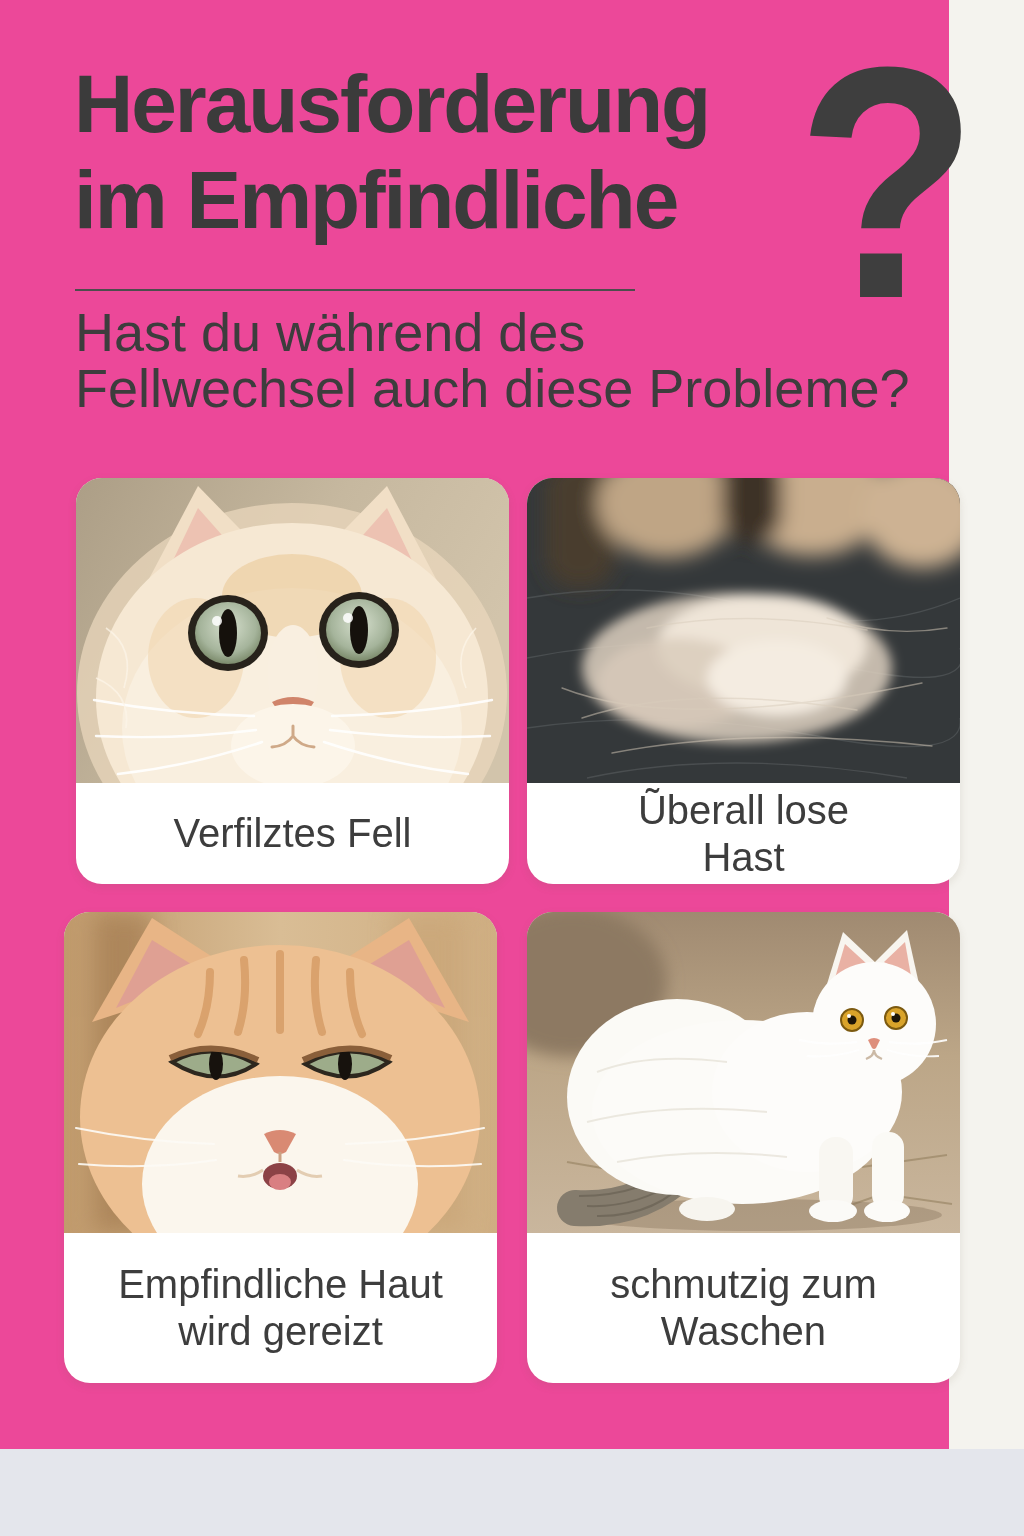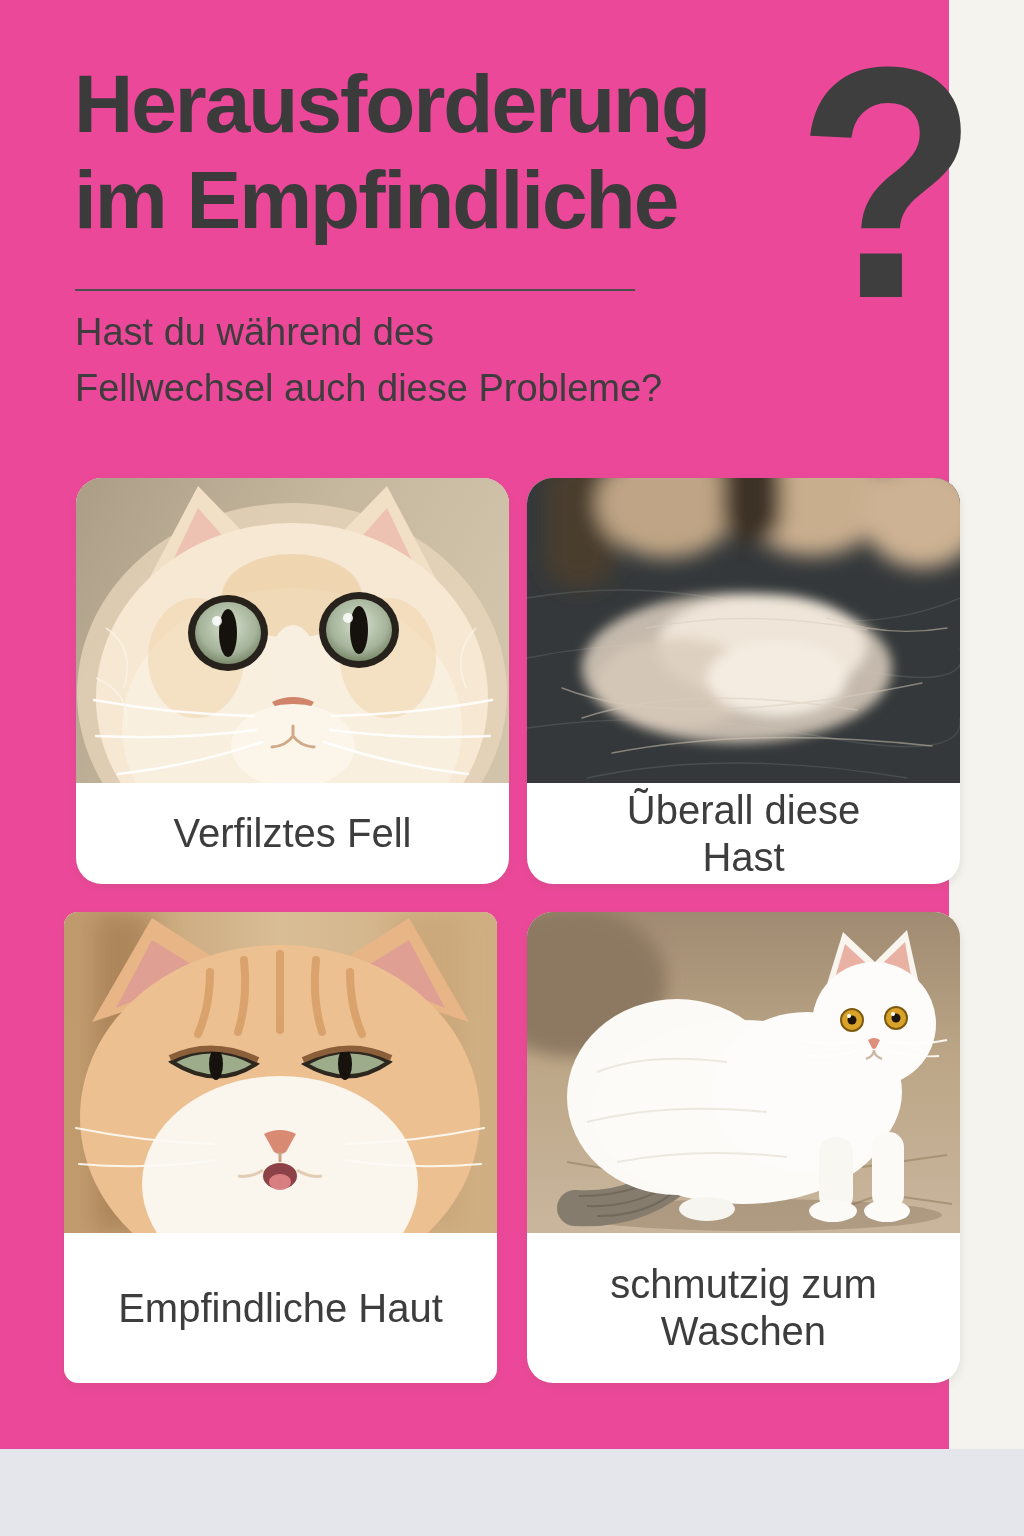--- a/index.html
+++ b/index.html
@@ -22,32 +22,32 @@
     font-size: 330px; font-weight: bold; color: #3e3e3e;
     line-height: 1; text-align: center; transform: scaleX(0.9);
     transform-origin: center top;
   }
   .divider {
     position: absolute; left: 75px; top: 289px;
     width: 560px; height: 2px; background: #4d4d4d;
   }
   .subtitle {
     position: absolute; left: 75px; top: 304px;
-    font-size: 38px; line-height: 56px; color: #3d3d3d;
+    font-size: 54px; line-height: 56px; color: #3d3d3d;
   }
 
   .card {
     position: absolute; margin: 0;
     width: 433px; background: #ffffff;
     border-radius: 26px; overflow: hidden;
     box-shadow: 0 3px 9px rgba(110, 100, 80, 0.14);
   }
   .card-1 { left: 76px;  top: 478px; height: 406px; }
   .card-2 { left: 527px; top: 478px; height: 406px; }
-  .card-3 { left: 64px;  top: 912px; height: 471px; border-radius: 14px; }
+  .card-3 { left: 64px;  top: 912px; height: 471px; }
   .card-4 { left: 527px; top: 912px; height: 471px; }
 
   .card-image { width: 433px; overflow: hidden; background: #c9bca6; }
   .row1 .card-image { height: 305px; }
   .row2 .card-image { height: 321px; }
   .card-image svg { display: block; }
 
   .card-caption {
     display: flex; flex-direction: column;
     justify-content: center; align-items: center;
@@ -180,21 +180,21 @@
         <g stroke="#d9cdbc" stroke-width="1.4" fill="none" opacity="0.5" stroke-linecap="round">
           <path d="M55 240 Q160 205 330 232"></path>
           <path d="M35 210 Q150 255 395 205"></path>
           <path d="M85 275 Q225 248 405 268"></path>
           <path d="M120 150 Q220 130 340 152"></path>
           <path d="M300 140 Q360 160 420 150"></path>
         </g>
       </svg>
     </div>
     <figcaption class="card-caption">
-      <div>Ũberall diese</div>
+      <div>Ũberall lose</div>
       <div>Hast</div>
       <div></div>
     </figcaption>
   </figure>
 
   <figure class="card card-3 row2">
     <div class="card-image">
       <svg viewBox="0 0 433 321" width="100%" height="100%" preserveAspectRatio="xMidYMid slice">
         <defs>
           <linearGradient id="g3bg" x1="0" y1="0" x2="1" y2="0">
@@ -242,20 +242,21 @@
         <g stroke="#fdfbf6" stroke-width="2.2" fill="none" opacity="0.9" stroke-linecap="round">
           <path d="M150 232 Q80 230 12 216"></path>
           <path d="M152 248 Q85 258 15 252"></path>
           <path d="M282 232 Q352 230 420 216"></path>
           <path d="M280 248 Q347 258 417 252"></path>
         </g>
       </svg>
     </div>
     <figcaption class="card-caption">
       <div>Empfindliche Haut</div>
+      <div>wird gereizt</div>
       <div></div>
     </figcaption>
   </figure>
 
   <figure class="card card-4 row2">
     <div class="card-image">
       <svg viewBox="0 0 433 321" width="100%" height="100%" preserveAspectRatio="xMidYMid slice">
         <defs>
           <linearGradient id="g4bg" x1="0" y1="0" x2="0" y2="1">
             <stop offset="0" stop-color="#a08a71"></stop>

